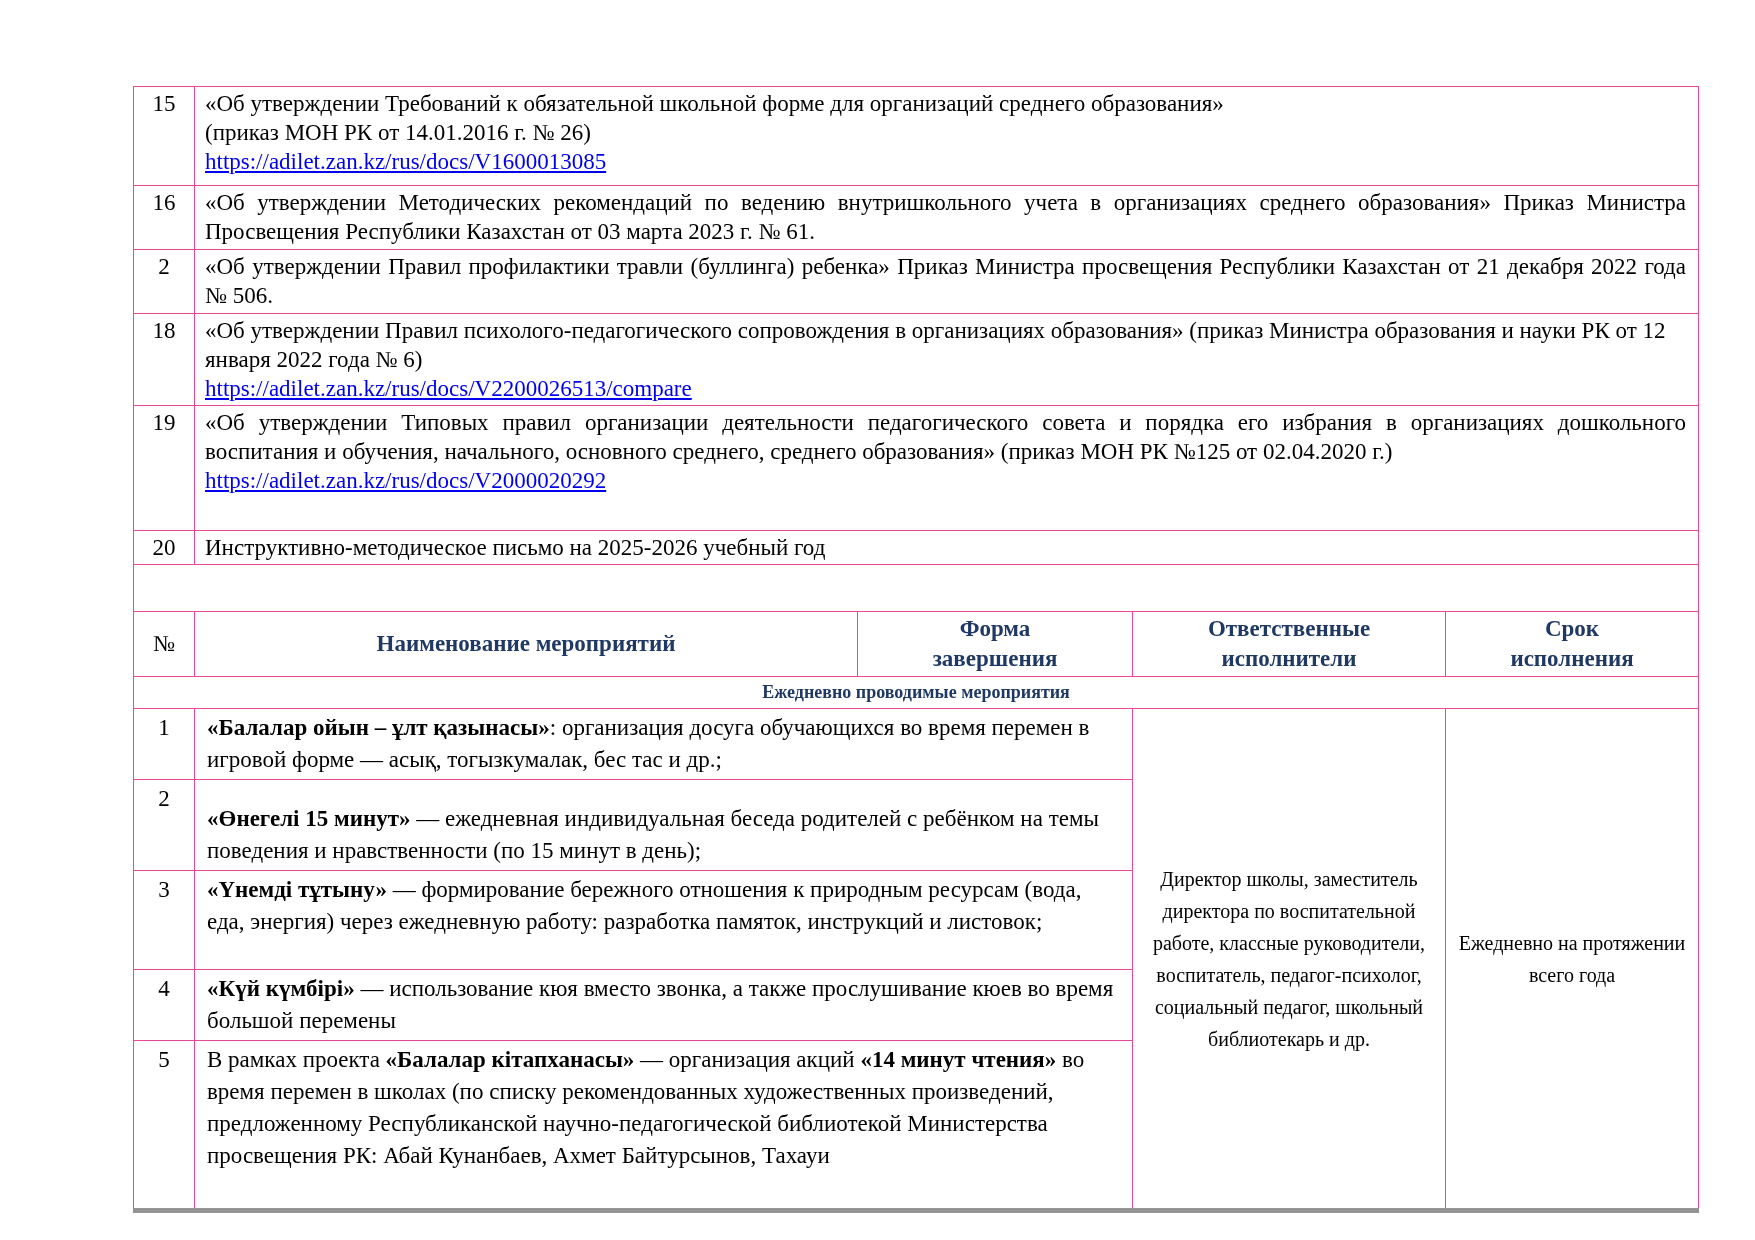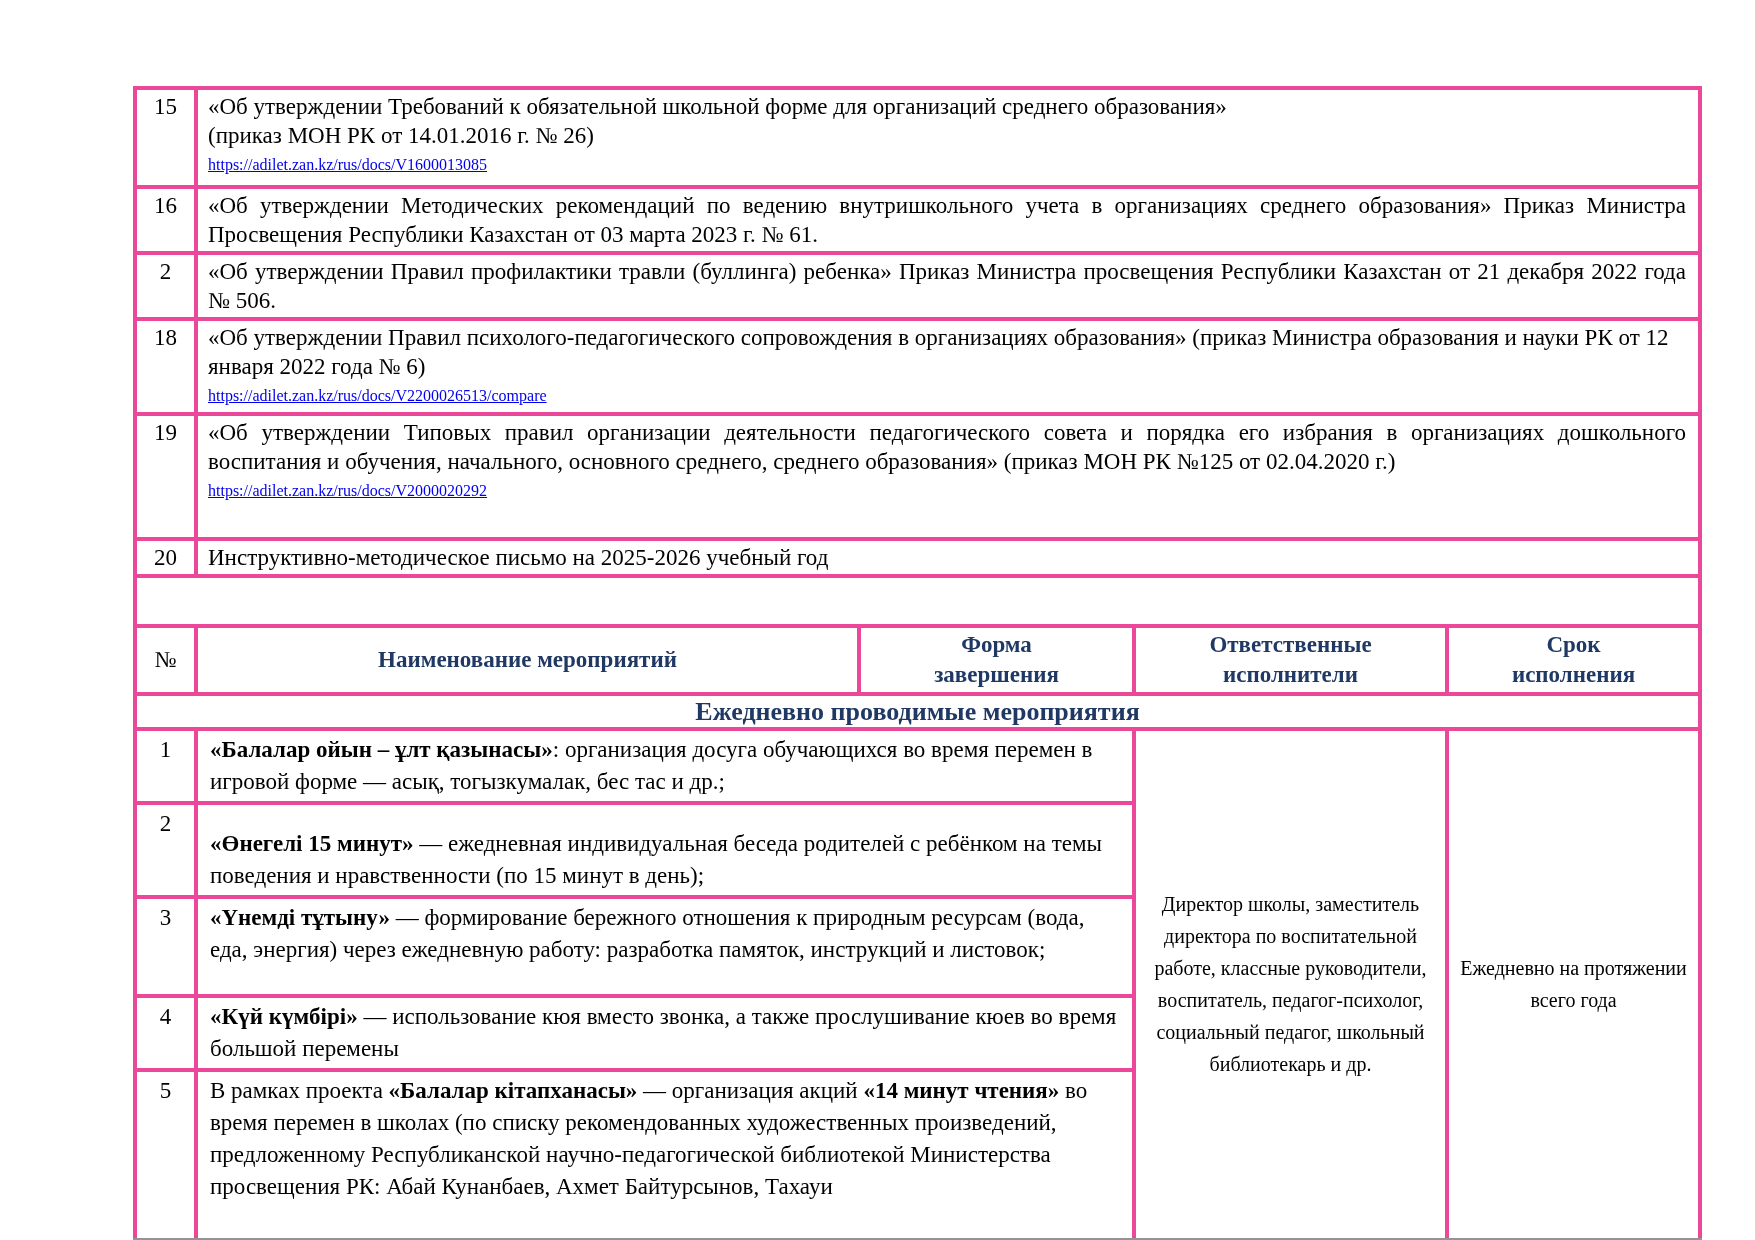--- a/index.html
+++ b/index.html
@@ -1,29 +1,29 @@
 <!DOCTYPE html>
 <html style="--navy: #1f3864; --link: #0000ee;"><head>
 <meta charset="utf-8">
 <style>
   html,body{margin:0;padding:0;background:#e8e8e8;}
   .page{position:relative;width:1755px;height:1240px;background:#ffffff;overflow:hidden;
         font-family:"Liberation Serif",serif;color:#000;}
   table.doc{position:absolute;left:133px;top:86px;width:1565px;border-collapse:collapse;table-layout:fixed;}
-  td,th{border:4px solid #ec4899;vertical-align:top;overflow:hidden;}
+  td,th{border:1px solid #ec4899;vertical-align:top;overflow:hidden;}
   .num{text-align:center;font-size:23px;line-height:29px;padding:2px 2px;}
   .content{font-size:23px;line-height:29px;padding:2px 12px 2px 10px;margin-top:36px;}
   .para{margin:0;}
   .just{text-align:justify;}
-  .doclink{display:block;color:var(--link,#0000ee);font-size:16px;line-height:29px;cursor:pointer;}
+  .doclink{display:block;color:var(--link,#0000ee);font-size:23px;line-height:29px;cursor:pointer;}
   .gap-row td{height:46px;padding:0;}
   .head-row th{font-size:23px;line-height:30px;font-weight:bold;color:var(--navy,#1f3864);
                text-align:center;vertical-align:middle;white-space:pre-line;padding:2px 4px;}
   .th-num{color:#000 !important;font-weight:normal !important;}
-  .section-row td{font-size:26px;font-weight:bold;color:var(--navy,#1f3864);text-align:center;
+  .section-row td{font-size:18px;font-weight:bold;color:var(--navy,#1f3864);text-align:center;
                   vertical-align:middle;height:31px;line-height:27px;padding:0;}
   .t2name{font-size:23px;line-height:32px;padding:3px 14px 3px 12px;}
   .t2name.gaptop{padding-top:23px;}
   .t2num{text-align:center;font-size:23px;line-height:32px;padding:3px 2px;}
   .mid{vertical-align:middle;text-align:center;font-size:20px;line-height:32px;padding:4px 10px;}
   .cut{border-bottom:5px solid #949494;}
   b{font-weight:bold;}
 </style>
 </head>
 <body>

